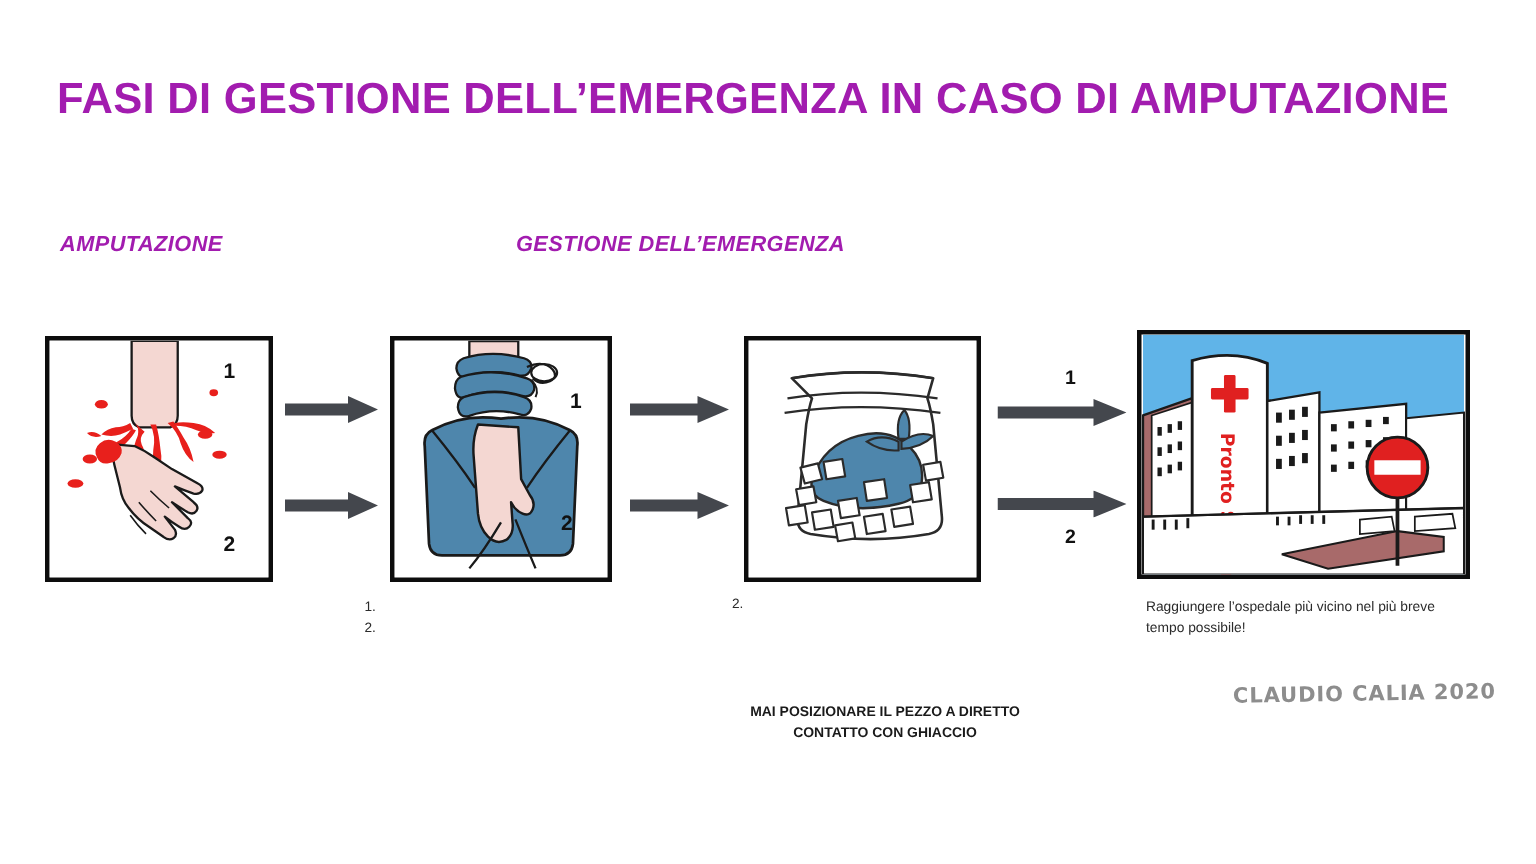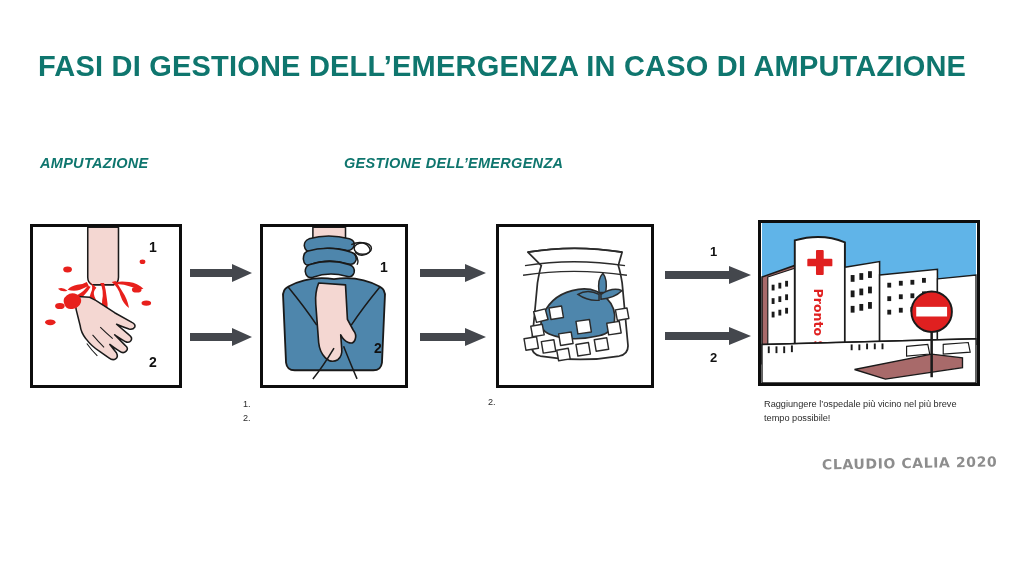--- a/index.html
+++ b/index.html
@@ -6,27 +6,27 @@
   body{
     width:1024px;height:576px;background:#ffffff;
     font-family:"Liberation Sans", sans-serif;
     overflow:hidden;position:relative;
   }
   .stage{position:absolute;left:0;top:0;width:1024px;height:576px;}
 
   
   .title{
     position:absolute;left:38px;top:50px;width:960px;
-    color:#0f766e;font-size:29px;font-weight:bold;letter-spacing:.2px;
+    color:#a21caf;font-size:29px;font-weight:bold;letter-spacing:.2px;
     white-space:nowrap;font-family:"Liberation Sans", sans-serif;
   }
 
   
   .heading{
-    position:absolute;color:#0f766e;font-size:14.5px;font-weight:bold;
+    position:absolute;color:#a21caf;font-size:14.5px;font-weight:bold;
     font-style:italic;letter-spacing:.3px;white-space:nowrap;
   }
   .heading.h-amp{left:40px;top:155px;}
   .heading.h-ges{left:344px;top:155px;}
 
   
   .panel{
     position:absolute;background:#fff;border:3.5px solid #0d0d0d;
     box-sizing:border-box;overflow:hidden;
   }
@@ -310,18 +310,19 @@
   </div>
 
   <div class="caption" style="left:488px;top:396px;width:180px;">
     <ul class="olist">
       <li>
         <span class="mk" style="width:22px;flex:0 0 22px;">2.</span>
       </li>
     </ul>
   </div>
 
+  <div class="warn" style="left:492px;top:468px;width:196px;">MAI POSIZIONARE IL PEZZO A DIRETTO CONTATTO CON GHIACCIO</div>
 
   <div class="cap4" style="left:764px;top:398px;width:206px;">Raggiungere l’ospedale più vicino nel più breve tempo possibile!</div>
 
   <div class="signature" style="left:822px;top:455px;">CLAUDIO CALIA 2020</div>
 
 </div>
 
 </body></html>

